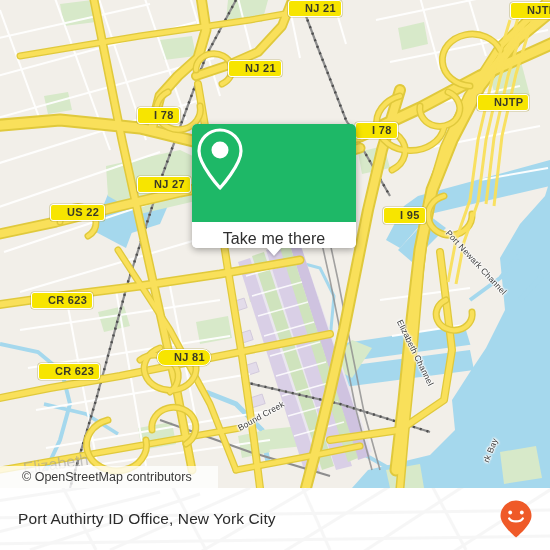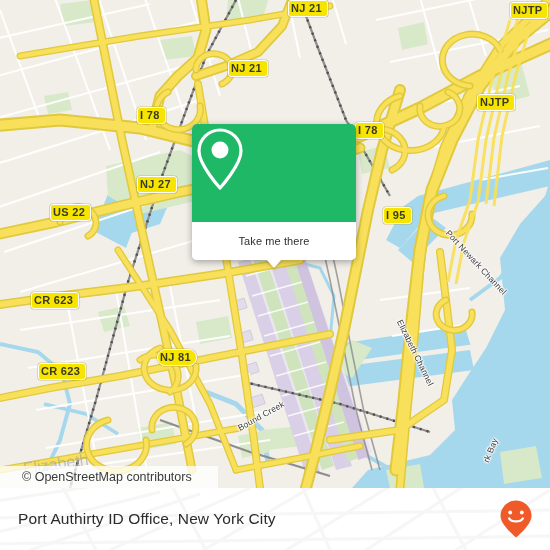--- a/index.html
+++ b/index.html
@@ -20,40 +20,40 @@
   }
   .citylabel{
     position:absolute;font-size:16px;color:#9b9b9b;opacity:.55;white-space:nowrap;
     font-family:"Liberation Sans",sans-serif;pointer-events:none;
   }
 
   
   .shield{
     position:absolute;background:#f7e500;border:1.4px solid #ffffff;
     border-radius:3px;color:#3a3a28;font-size:11px;font-weight:bold;
-    padding:1px 5px 2px 2px;line-height:12px;white-space:nowrap;
+    padding:1px 5px 2px 16px;line-height:12px;white-space:nowrap;
     box-shadow:0 0 0 .6px rgba(150,140,30,.45);
     font-family:"Liberation Sans",sans-serif;letter-spacing:.3px;
   }
 
   
   #popup{
     position:absolute;left:192px;top:124px;width:164px;
     border-radius:5px;overflow:visible;
     box-shadow:0 2px 7px rgba(0,0,0,.33);
     background:#fff;
   }
   #popup-green{
     background:#1eb867;height:98px;border-radius:5px 5px 0 0;
     display:flex;align-items:center;justify-content:center;
   }
   #popup-cta{
-    height:38px;background:#fff;border-radius:0 0 5px 5px;
-    display:flex;align-items:center;justify-content:center;
-    font-size:11px;color:#2f2f2f;letter-spacing:.1px;
+    height:26px;background:#fff;border-radius:0 0 5px 5px;
+    display:flex;align-items:flex-end;justify-content:center;
+    font-size:16px;color:#2f2f2f;letter-spacing:.1px;
   }
   #popup-tail{
     position:absolute;left:50%;margin-left:-8px;bottom:-8px;
     width:0;height:0;border-left:8px solid transparent;border-right:8px solid transparent;
     border-top:9px solid #fff;
     filter:drop-shadow(0 2px 1px rgba(0,0,0,.17));
   }
 
   
   #attrib{

